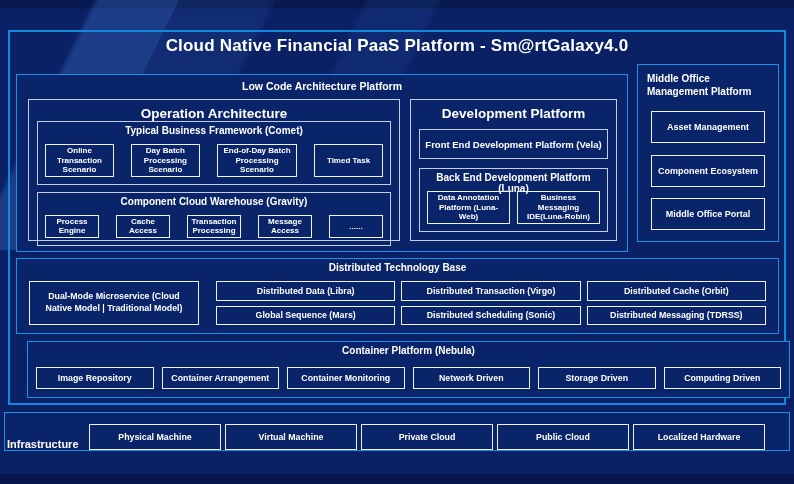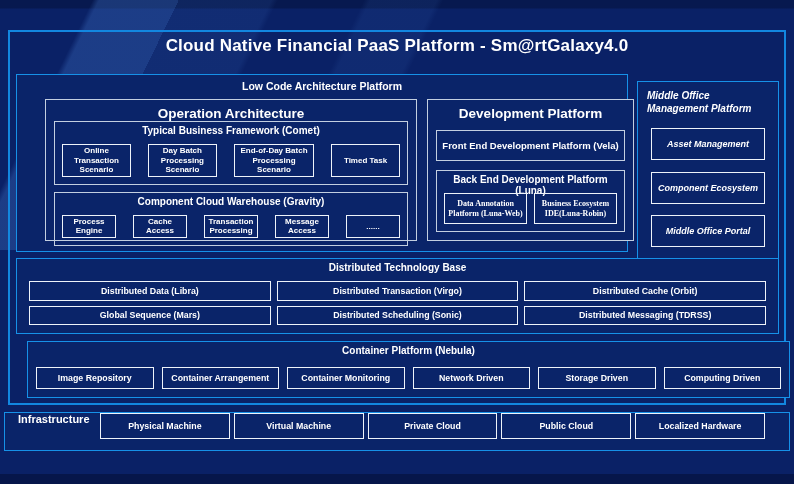--- a/index.html
+++ b/index.html
@@ -15,40 +15,40 @@
       linear-gradient(116deg,transparent 55%,rgba(70,125,210,.10) 56% 66%,transparent 67%);
   }
   .abs{position:absolute;box-sizing:border-box;}
   .outer-frame{left:8px;top:30px;width:778px;height:375px;border:2px solid #1287e0;}
   .main-title{left:0;top:36px;width:100%;text-align:center;font-size:17px;font-weight:bold;letter-spacing:.2px;}
 
   .section{border:1.5px solid #1691e8;background:#0a2469;display:flex;flex-direction:column;}
   .sec-label{text-align:center;font-weight:bold;font-size:10.5px;padding-top:5px;}
 
   #lowcode{left:16px;top:74px;width:612px;height:178px;}
-  #middle-office{left:637px;top:81px;width:142px;height:178px;font-style:italic;}
+  #middle-office{left:637px;top:64px;width:142px;height:178px;}
   #distributed{left:16px;top:258px;width:763px;height:76px;}
   #container-platform{left:27px;top:341px;width:763px;height:57px;}
-  #infrastructure{left:4px;top:412px;width:786px;height:39px;flex-direction:row;align-items:flex-start;padding:0 24px 0 13px;gap:4px;display:flex;}
+  #infrastructure{left:4px;top:412px;width:786px;height:39px;flex-direction:row;align-items:flex-end;padding:0 24px 0 2px;gap:4px;display:flex;}
 
-  .panel{border:1px solid #c3cfe0;background:#0a2469;display:flex;flex-direction:column;margin-left:17px;}
+  .panel{border:1px solid #c3cfe0;background:#0a2469;display:flex;flex-direction:column;}
   #op-arch{left:28px;top:99px;width:372px;height:142px;}
   #dev-platform{left:410px;top:99px;width:207px;height:142px;}
   .panel-title{text-align:center;font-weight:bold;font-size:13.5px;padding-top:6px;height:22px;}
 
   .subbox{border:1px solid #c3cfe0;margin:0 8px 7px;flex:1;display:flex;flex-direction:column;}
   .sublabel{text-align:center;font-weight:bold;font-size:10px;padding-top:3px;height:16px;}
   .leafrow{display:flex;gap:17px;padding:3px 7px 7px;flex:1;}
   .leaf{flex:1;border:1px solid #eef3fa;display:flex;align-items:center;justify-content:center;
         text-align:center;font-size:8px;font-weight:bold;line-height:1.2;padding:1px 2px;}
   .leaf.wide{flex:1.18;}
 
   #front-end{margin:2px 8px 0;height:29px;border:1px solid #c3cfe0;display:flex;align-items:center;justify-content:center;font-size:9.5px;font-weight:bold;}
   #back-end{margin:9px 8px 8px;flex:1;border:1px solid #c3cfe0;display:flex;flex-direction:column;}
-  #back-end .leafrow{gap:7px;font-family:Liberation Serif, serif;}
+  #back-end .leafrow{gap:7px;}
 
   .mo-label{padding:7px 9px 0;font-size:10px;font-weight:bold;line-height:1.3;text-align:left;}
   .mo-items{flex:1;display:flex;flex-direction:column;justify-content:space-evenly;padding:2px 13px 8px;}
   .mo-item{height:30px;border:1px solid #eef3fa;display:flex;align-items:center;justify-content:center;font-size:9px;font-weight:bold;margin-top:8px;}
 
   .dist-label{text-align:center;font-weight:bold;font-size:10px;padding-top:3px;height:15px;}
   .dist-content{flex:1;display:flex;gap:17px;padding:4px 12px 8px;}
   #dual-mode{width:170px;border:1px solid #eef3fa;display:flex;align-items:center;justify-content:center;
              text-align:center;font-size:8.8px;font-weight:bold;line-height:1.35;padding:0 9px;box-sizing:border-box;}
   .dgrid{flex:1;display:grid;grid-template-columns:repeat(3,1fr);gap:5px 6px;}
@@ -96,37 +96,38 @@
     </div>
   </div>
 
   <div class="abs panel" id="dev-platform">
     <div class="panel-title">Development Platform</div>
     <div id="front-end">Front End Development Platform (Vela)</div>
     <div id="back-end">
       <div class="sublabel">Back End Development Platform (Luna)</div>
       <div class="leafrow">
         <div class="leaf">Data Annotation Platform (Luna-Web)</div>
-        <div class="leaf">Business Ecosystem IDE(Luna-Robin)</div>
+        <div class="leaf">Business Messaging IDE(Luna-Robin)</div>
       </div>
     </div>
   </div>
 
   <div class="abs section" id="middle-office">
     <div class="mo-label">Middle Office Management Platform</div>
     <div class="mo-items">
       <div class="mo-item">Asset Management</div>
       <div class="mo-item">Component Ecosystem</div>
       <div class="mo-item">Middle Office Portal</div>
     </div>
   </div>
 
   <div class="abs section" id="distributed">
     <div class="dist-label">Distributed Technology Base</div>
     <div class="dist-content">
+      <div id="dual-mode">Dual-Mode Microservice (Cloud Native Model | Traditional Model)</div>
       <div class="dgrid">
         <div class="dleaf">Distributed Data (Libra)</div>
         <div class="dleaf">Distributed Transaction (Virgo)</div>
         <div class="dleaf">Distributed Cache (Orbit)</div>
         <div class="dleaf">Global Sequence (Mars)</div>
         <div class="dleaf">Distributed Scheduling (Sonic)</div>
         <div class="dleaf">Distributed Messaging (TDRSS)</div>
       </div>
     </div>
   </div>

